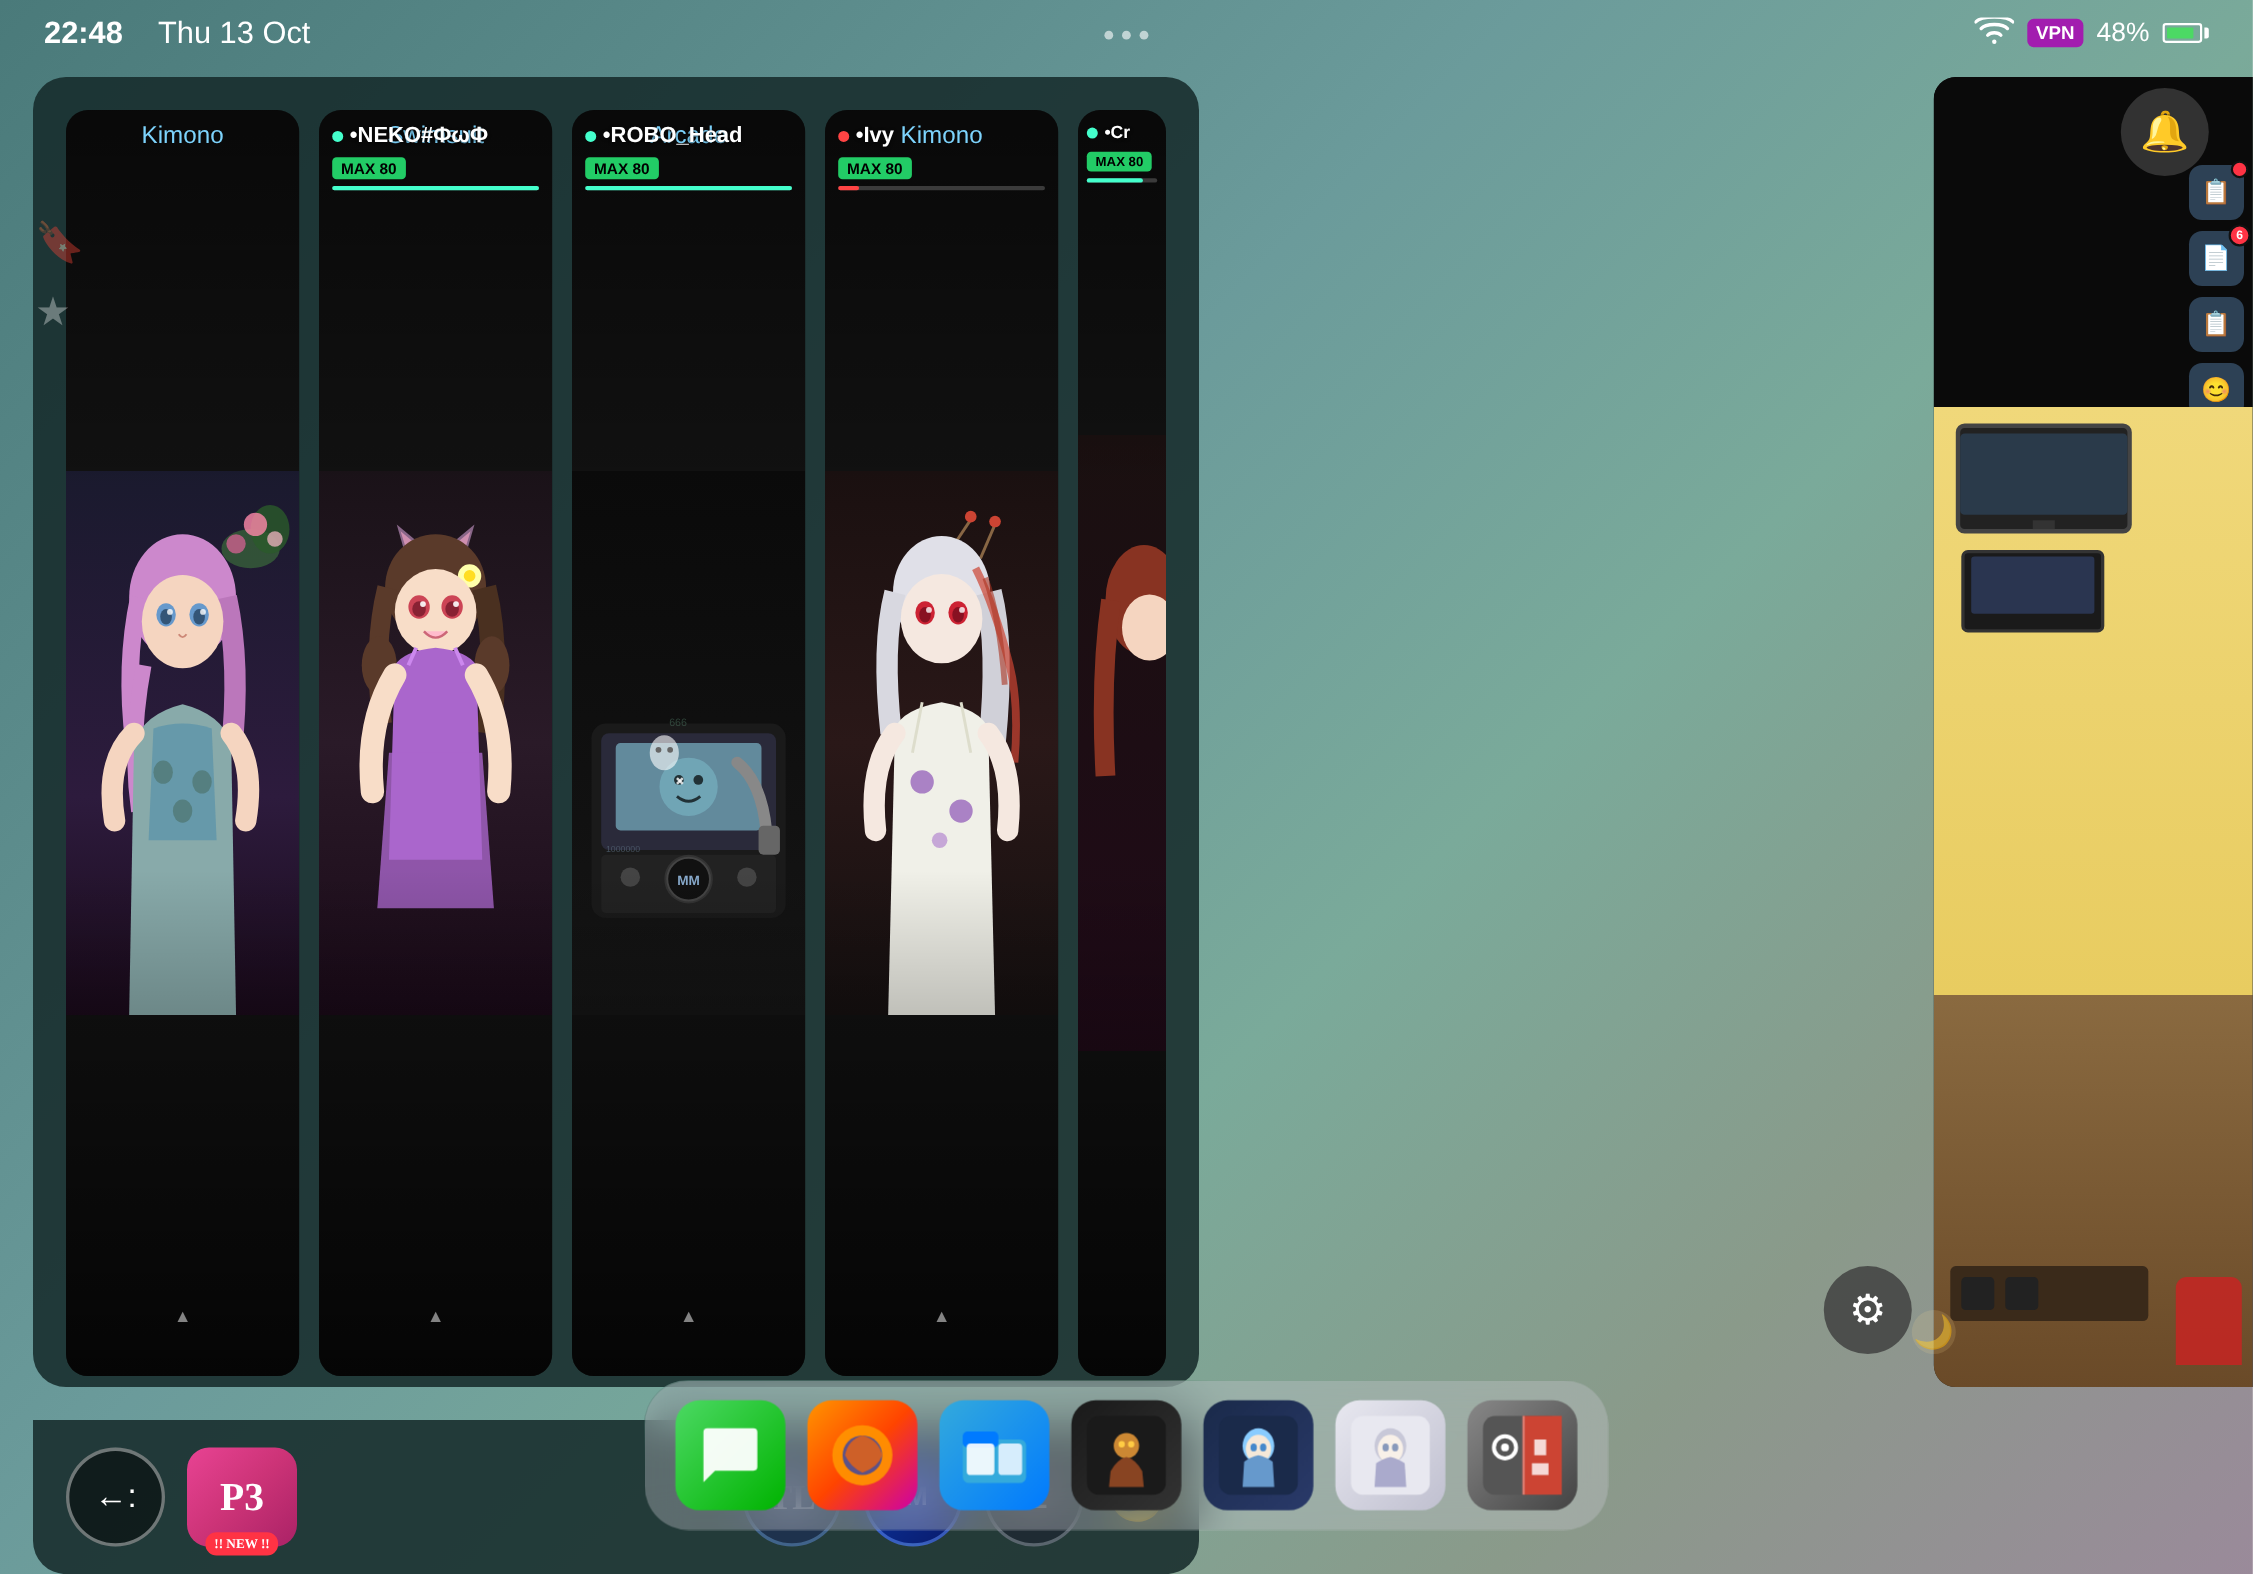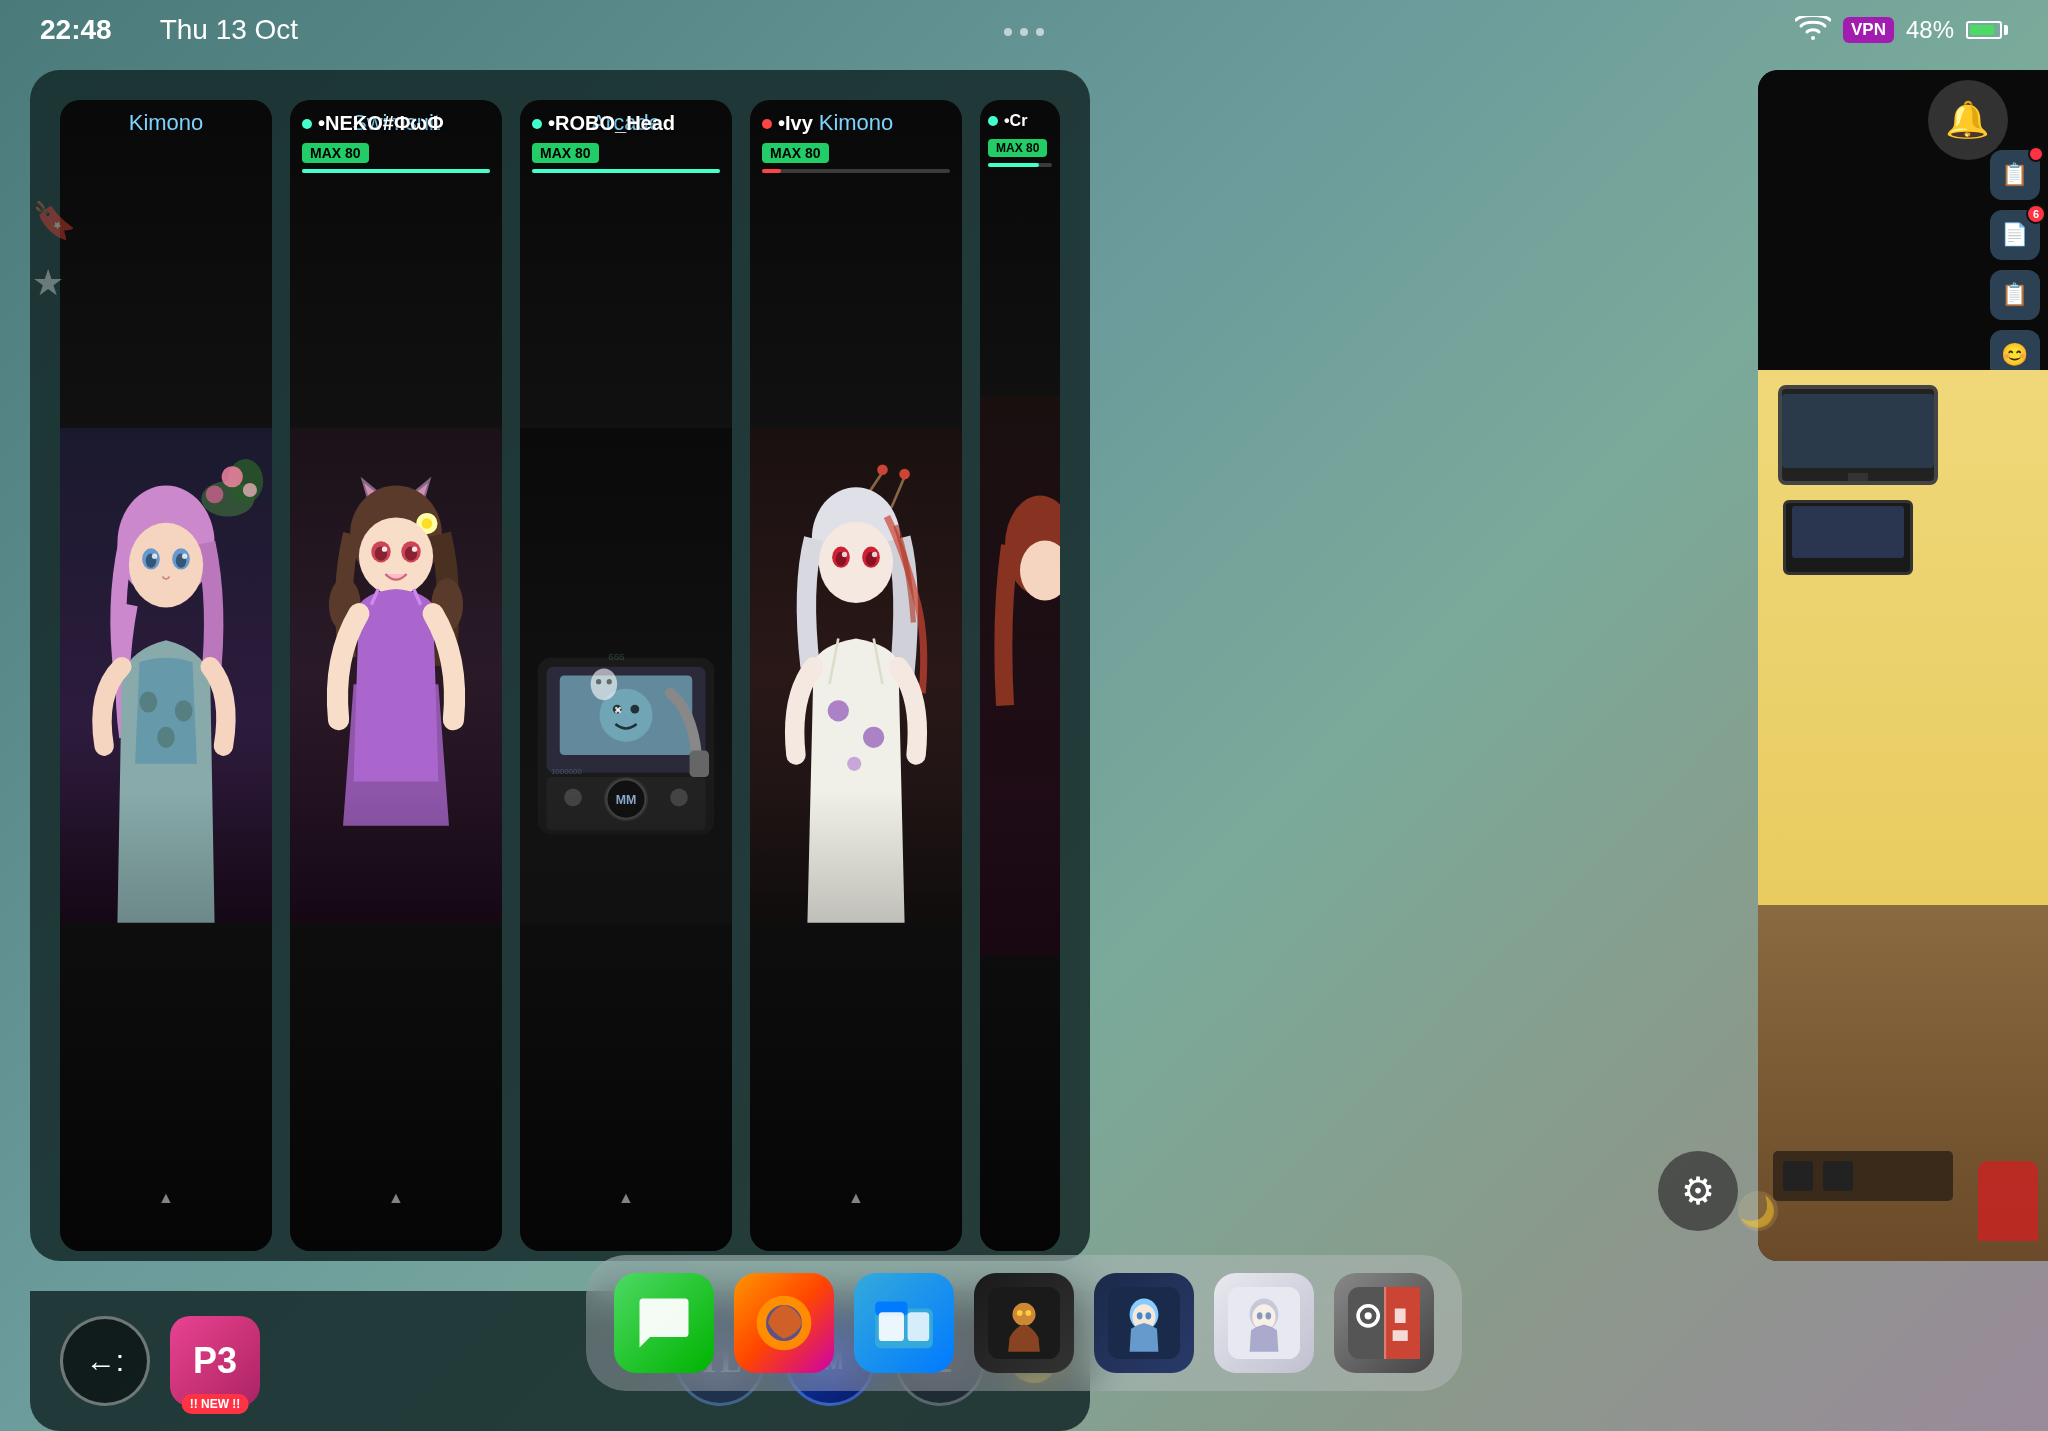--- a/index.html
+++ b/index.html
@@ -36,21 +36,21 @@
     .status-date {
       font-size: 28px;
       font-weight: 400;
       color: #fff;
       margin-left: 20px;
     }
 
     .status-left {
       display: flex;
       align-items: flex-end;
-      gap: 16px;
+      gap: 0;
     }
 
     .status-right {
       display: flex;
       align-items: center;
       gap: 12px;
     }
 
     .vpn-badge {
       background: #a21caf;
@@ -240,25 +240,26 @@
       font-size: 28px;
     }
 
     .back-btn {
       background: rgba(0,0,0,0.5);
       border-color: rgba(255,255,255,0.4);
     }
 
     
     .app-icon-new {
-      width: 90px;
+      width: 100px;
       height: 90px;
       border-radius: 20px;
       position: relative;
       cursor: pointer;
+      font-family: Liberation Serif, serif;
     }
 
     .app-icon-inner {
       width: 100%;
       height: 100%;
       border-radius: 20px;
       background: linear-gradient(135deg, #e84393 0%, #cc3377 50%, #aa2266 100%);
       display: flex;
       flex-direction: column;
       align-items: center;

